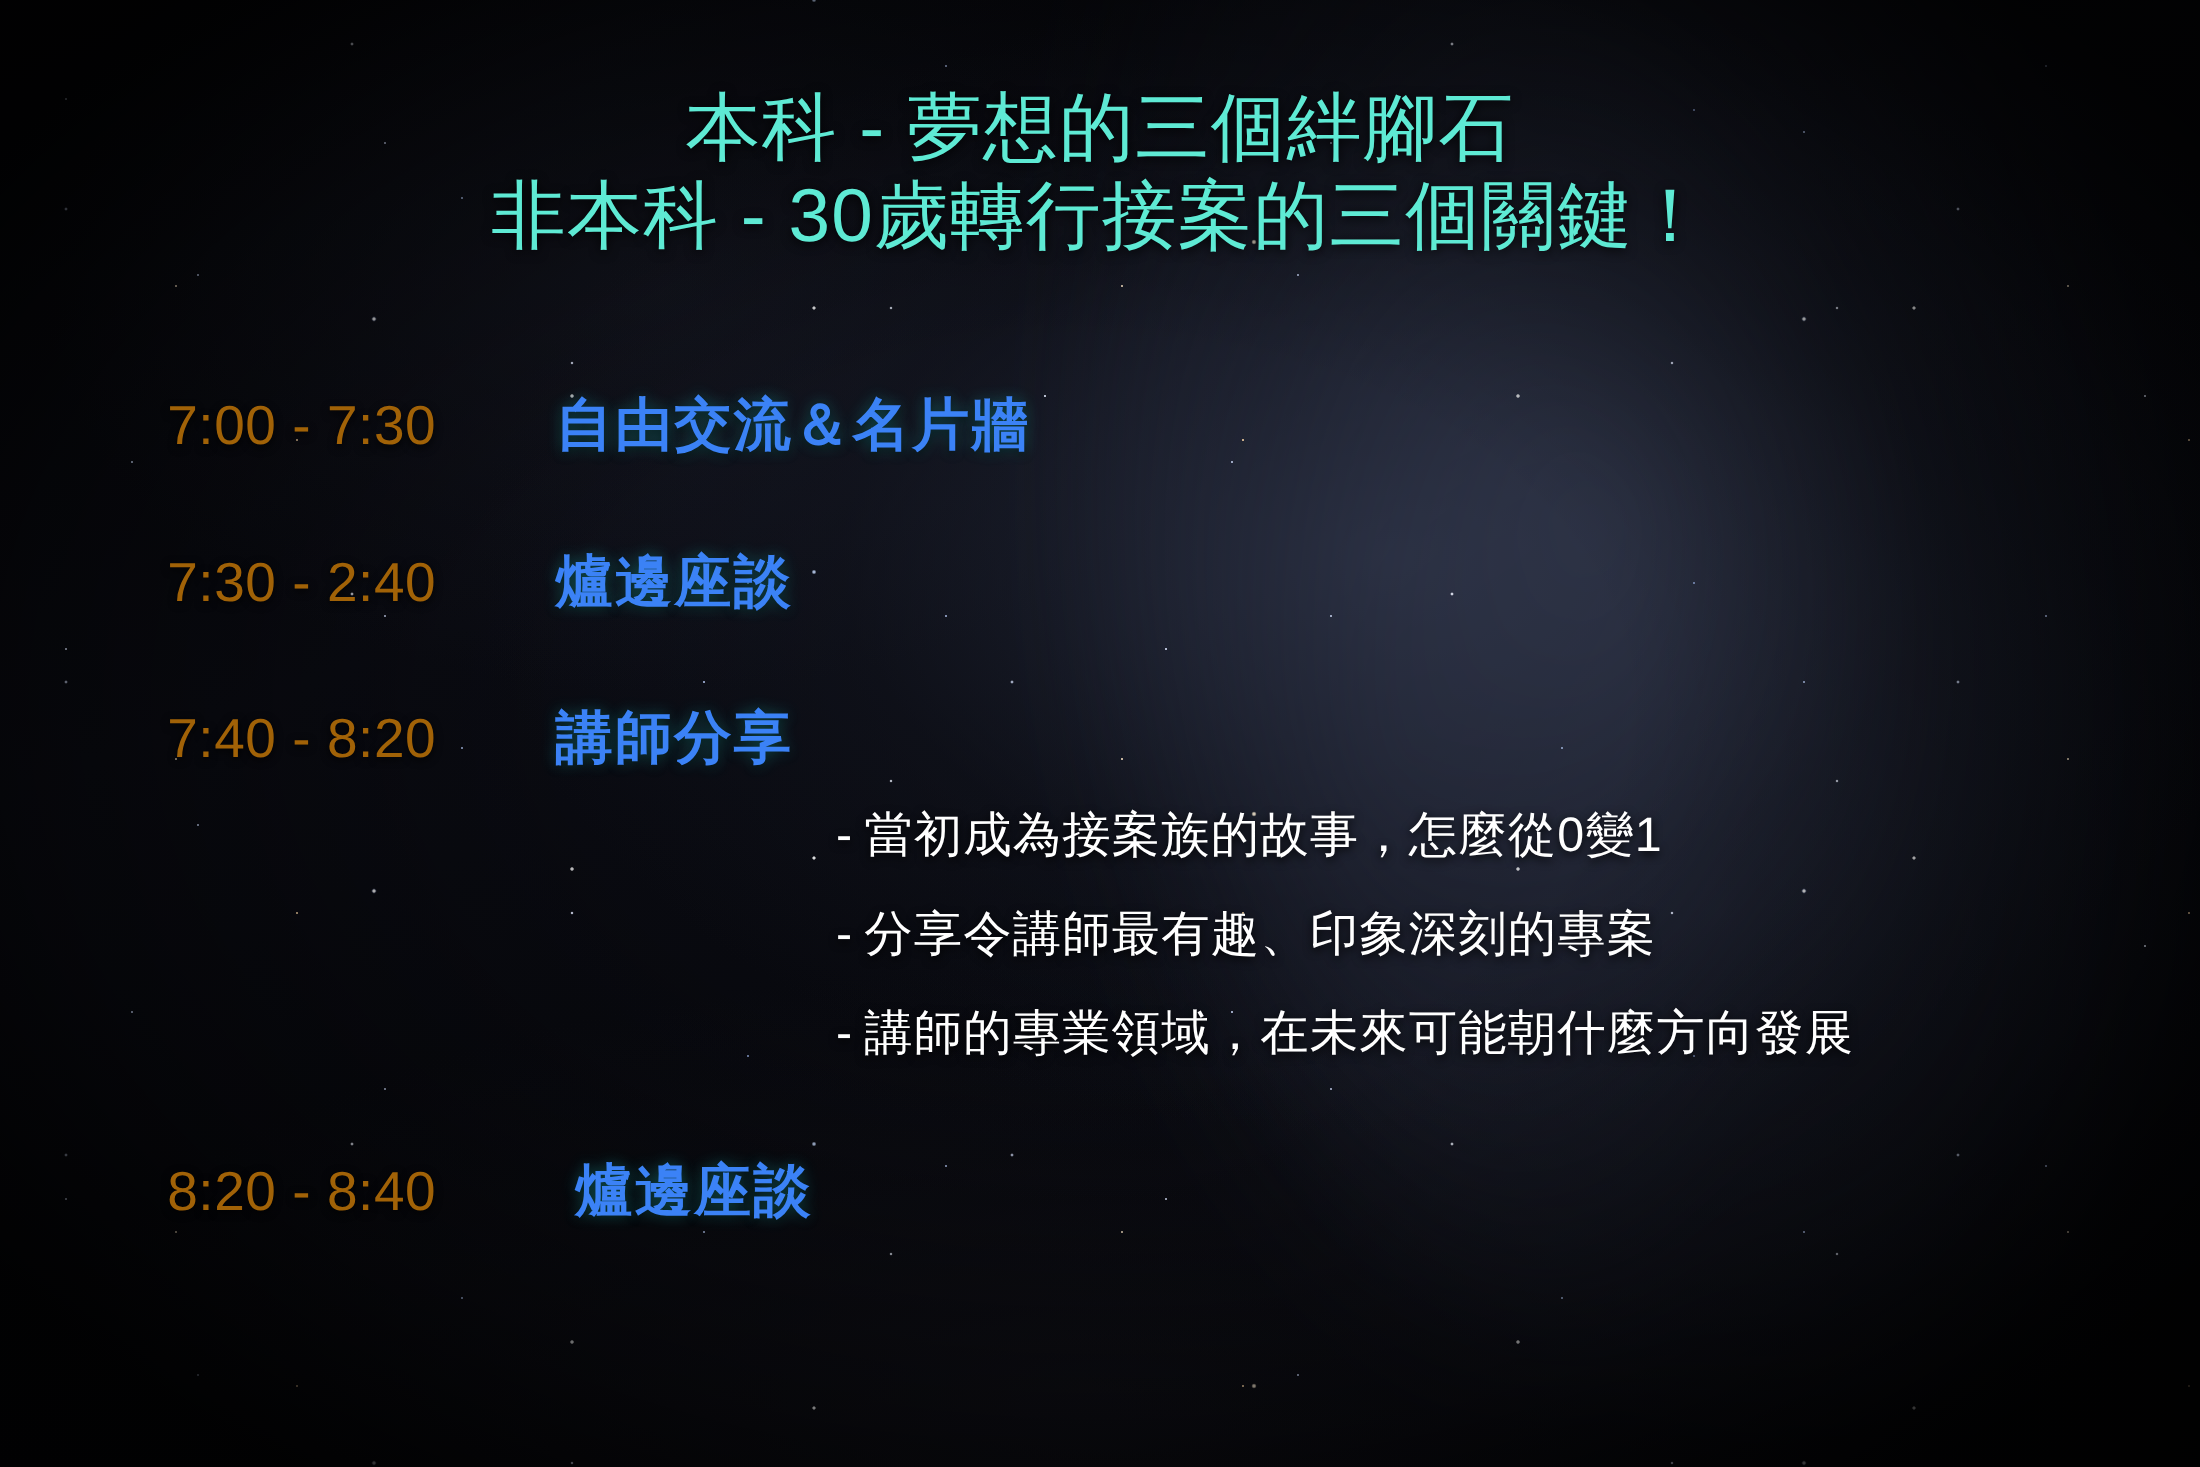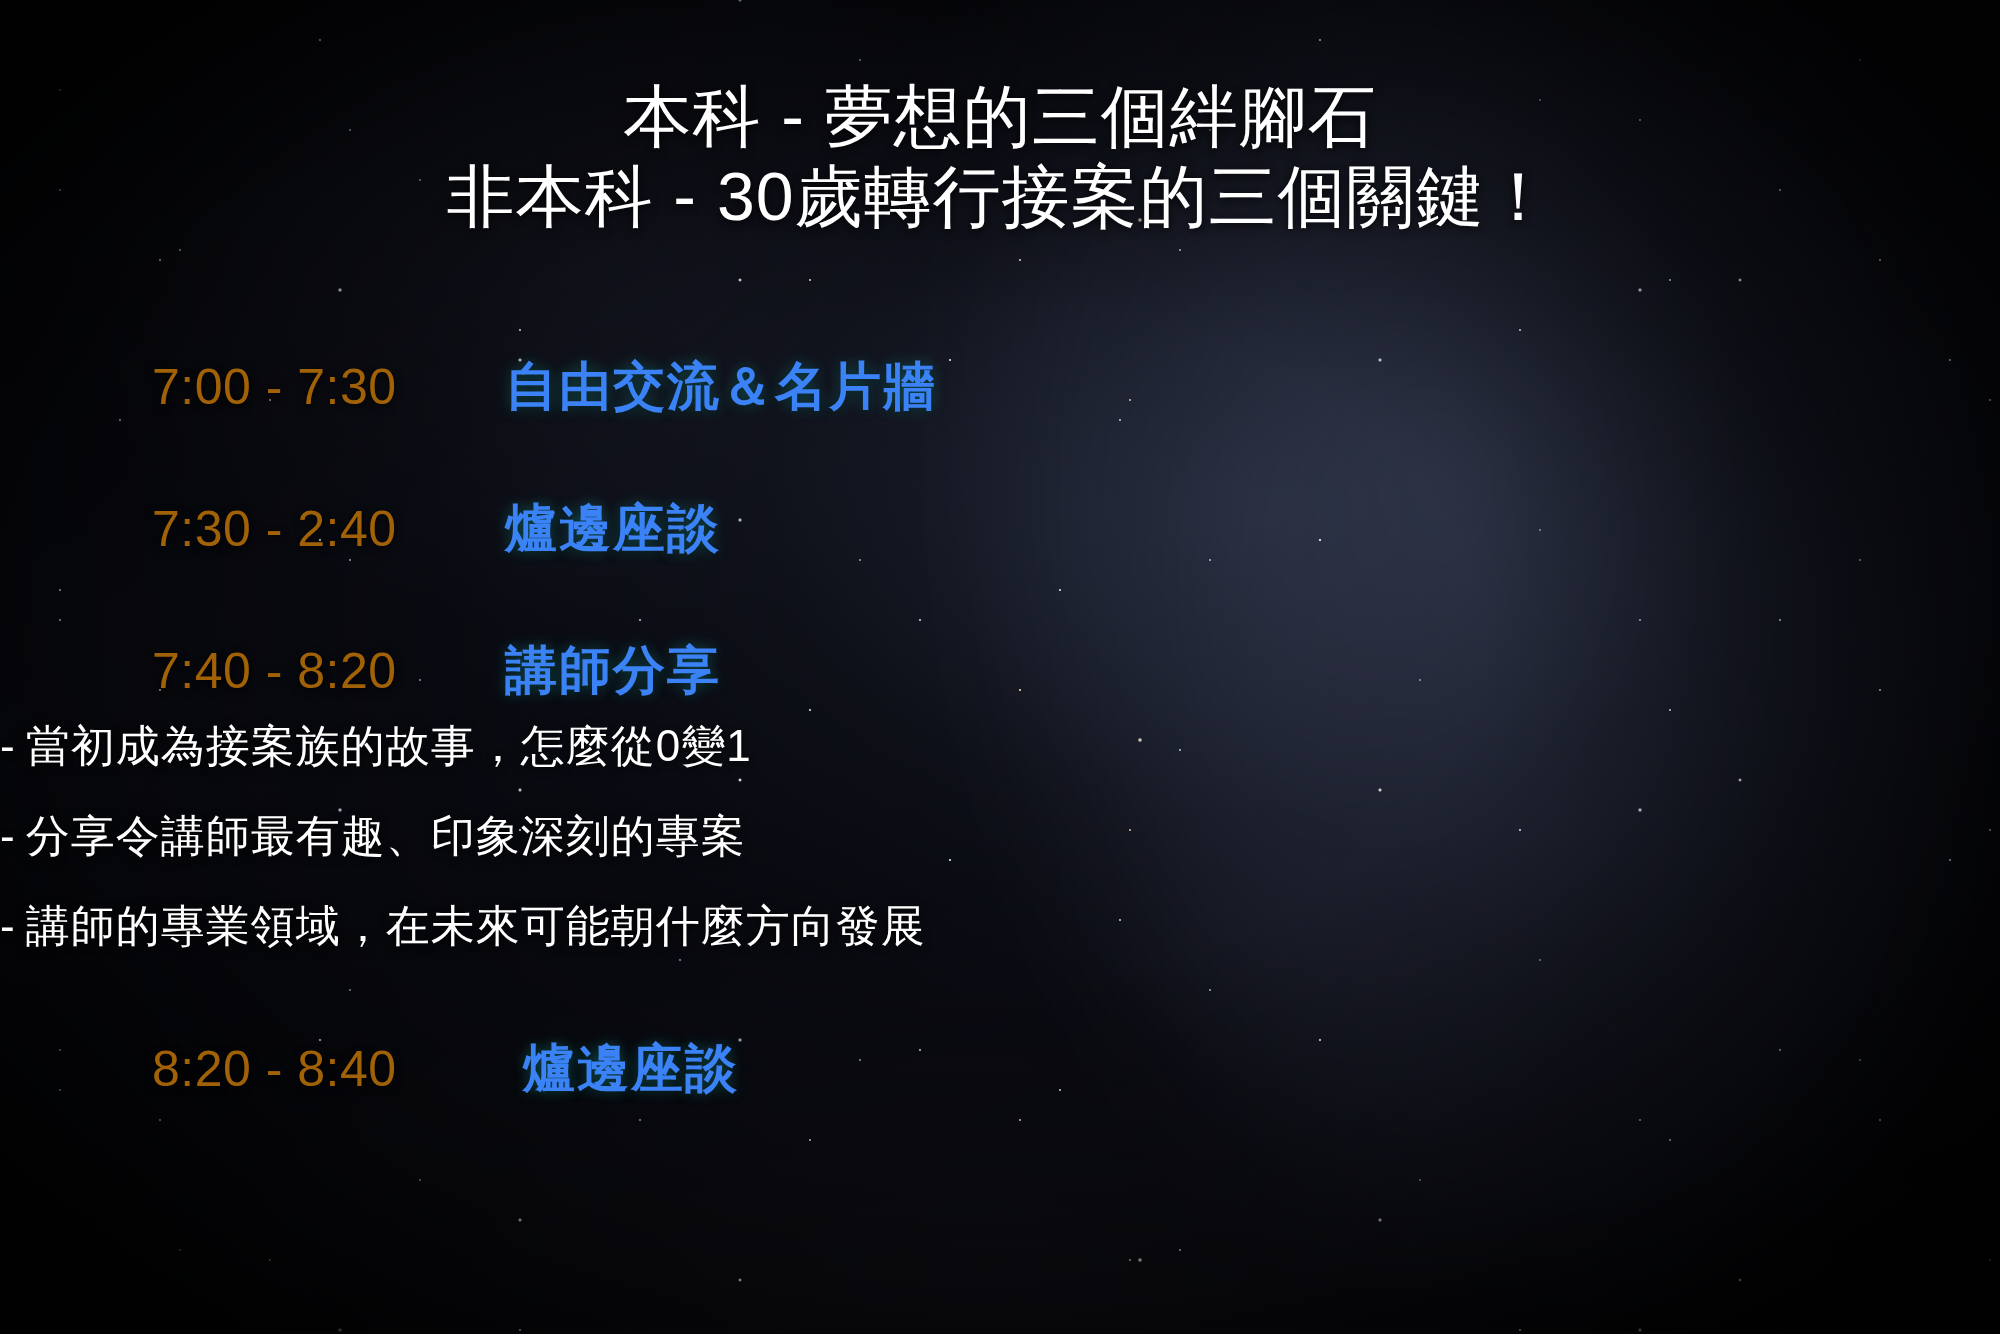--- a/index.html
+++ b/index.html
@@ -103,21 +103,21 @@
   .title-block {
     position: absolute;
     top: 76px;
     left: 0;
     right: 0;
     text-align: center;
   }
   .title-line {
     font-size: 68px;
     line-height: 1.18;
-    color: #ffffff;
+    color: #5eead4;
     font-weight: 400;
     letter-spacing: 1px;
     text-shadow: 0 2px 10px rgba(0,0,0,0.9);
     white-space: nowrap;
   }
 
   .agenda {
     position: absolute;
     top: 352px;
     left: 0;
@@ -145,22 +145,23 @@
   .heading {
     font-size: 52px;
     color: #3b82f6;
     font-weight: 700;
     letter-spacing: 2px;
     text-shadow: 0 0 14px rgba(43,241,241,0.30), 0 2px 8px rgba(0,0,0,0.85);
     white-space: nowrap;
   }
 
   .bullets {
-    margin-top: 18px;
+    margin-top: 32px;
     margin-bottom: 54px;
+    padding-left: 760px;
   }
   .bullet {
     font-size: 44px;
     line-height: 1.0;
     color: #ffffff;
     margin-bottom: 46px;
     letter-spacing: 1px;
     text-shadow: 0 2px 9px rgba(0,0,0,0.95);
     white-space: nowrap;
   }

